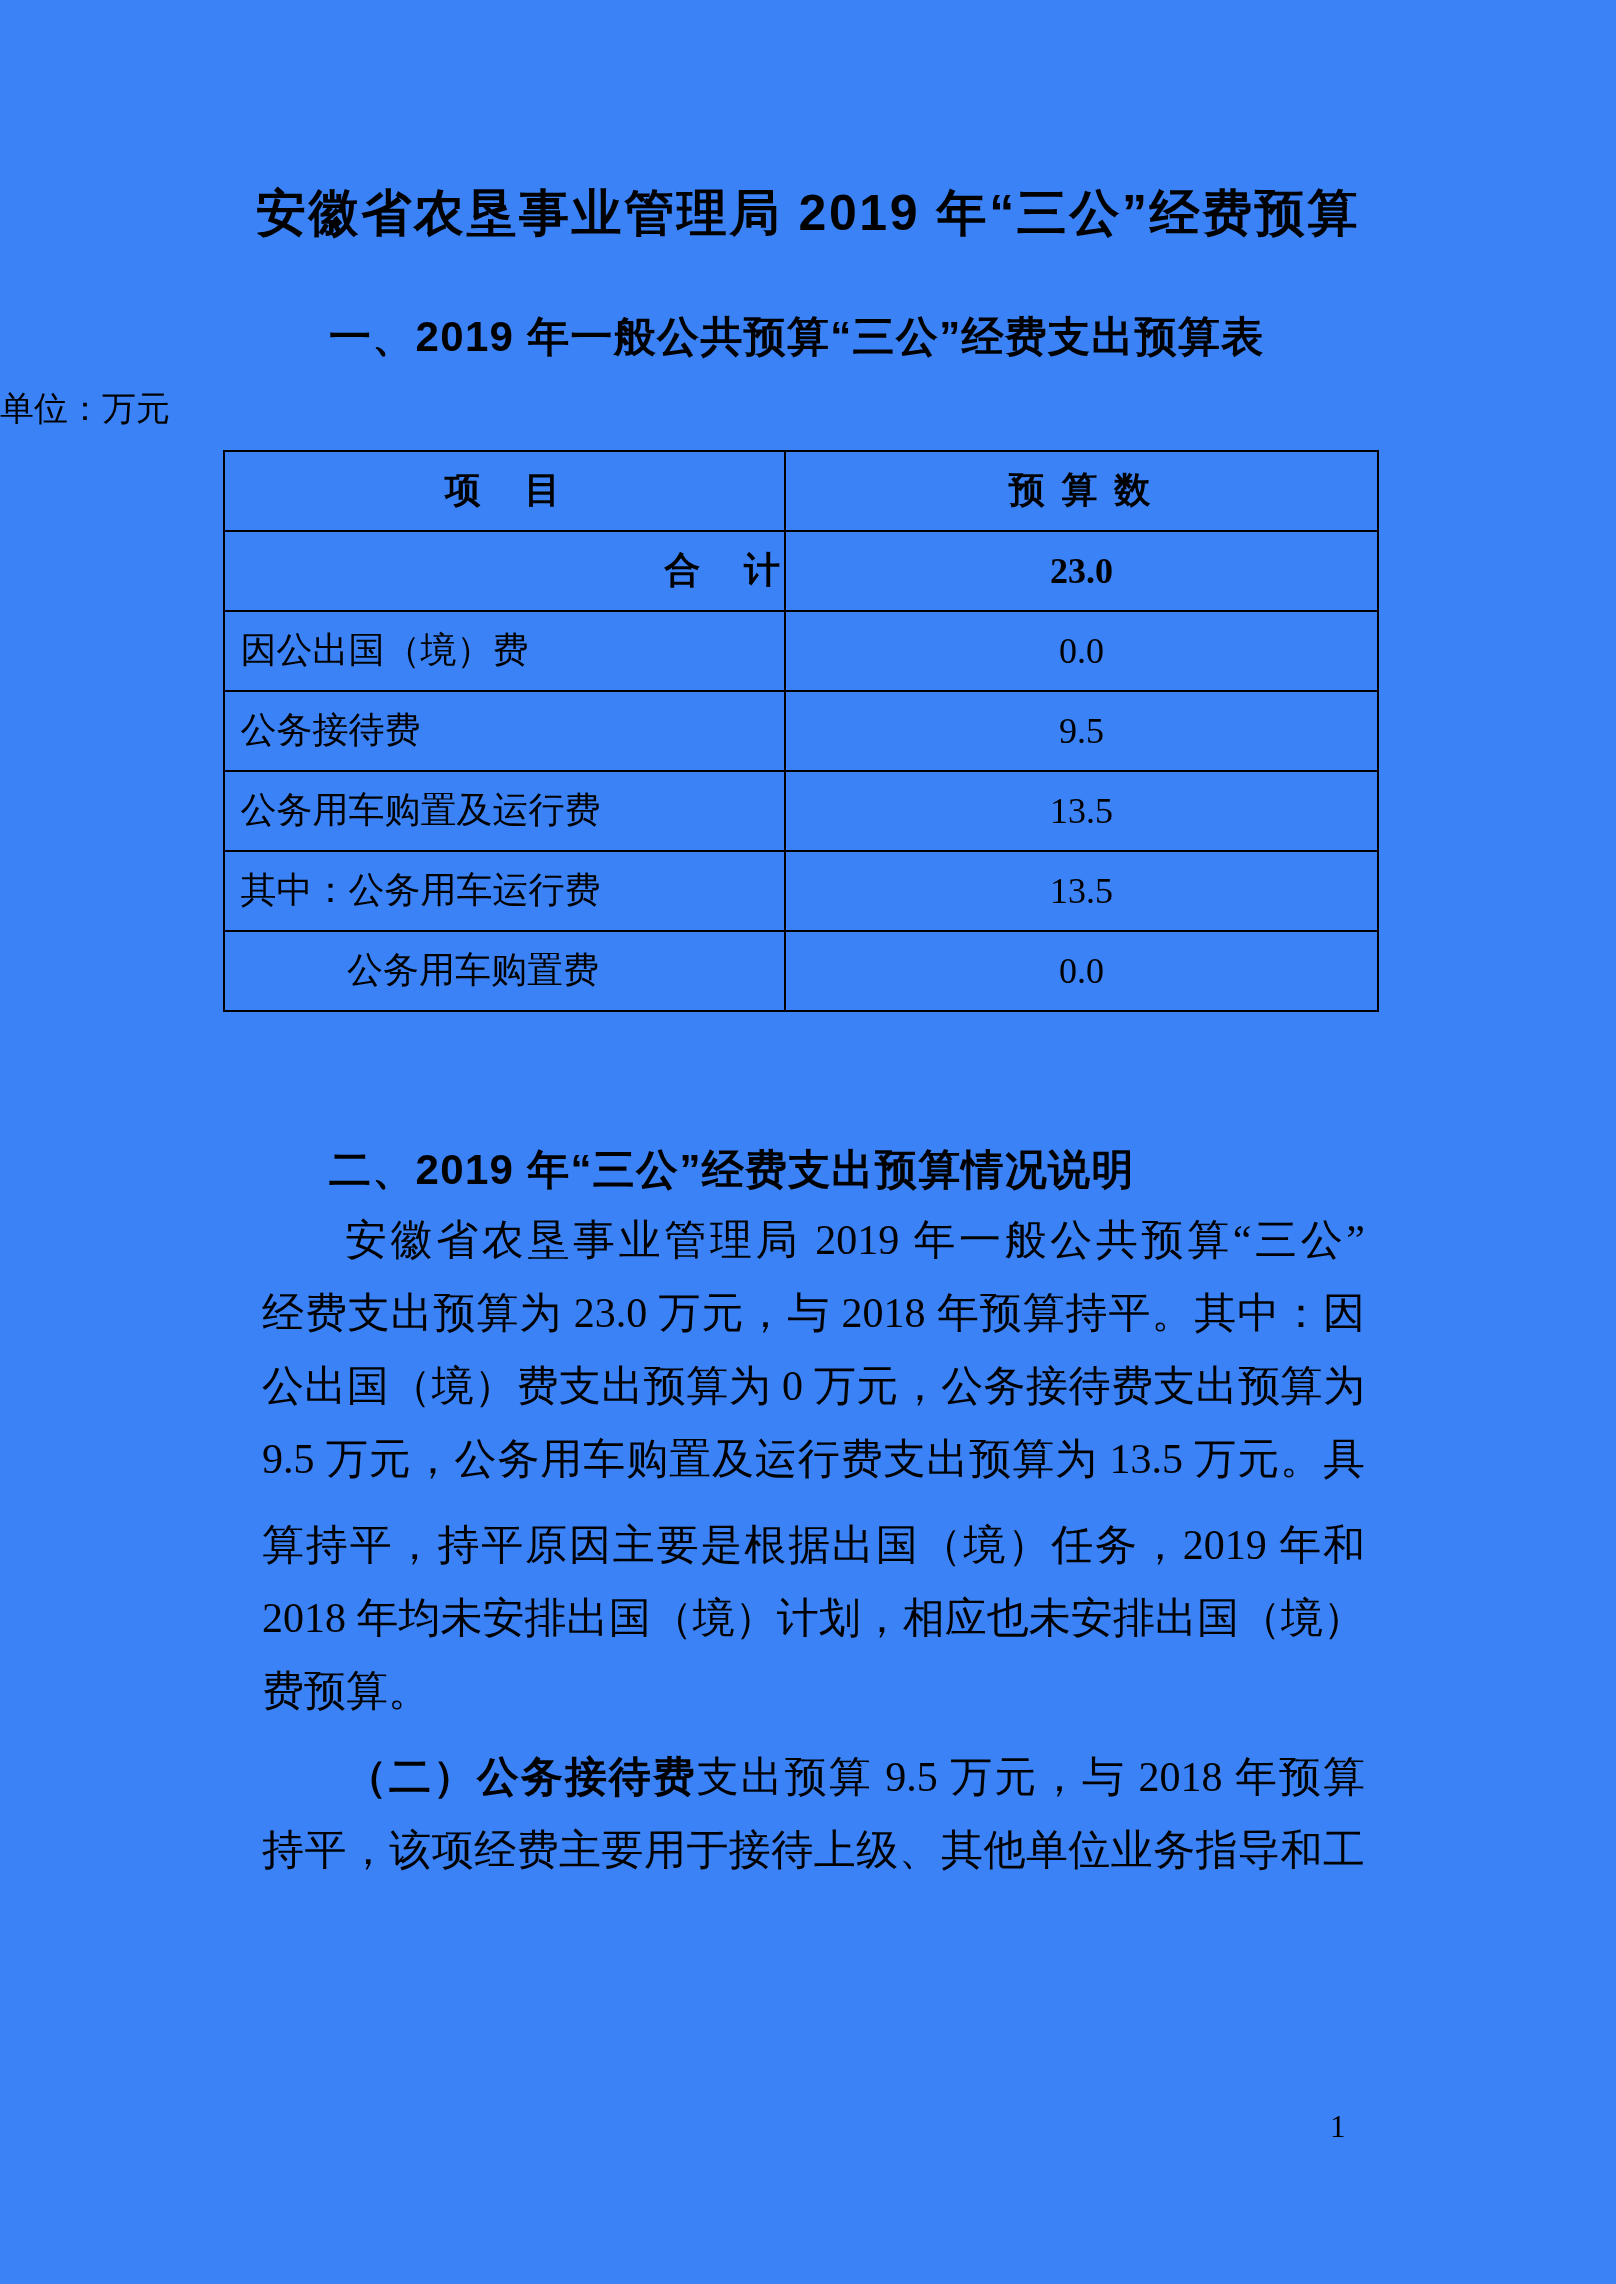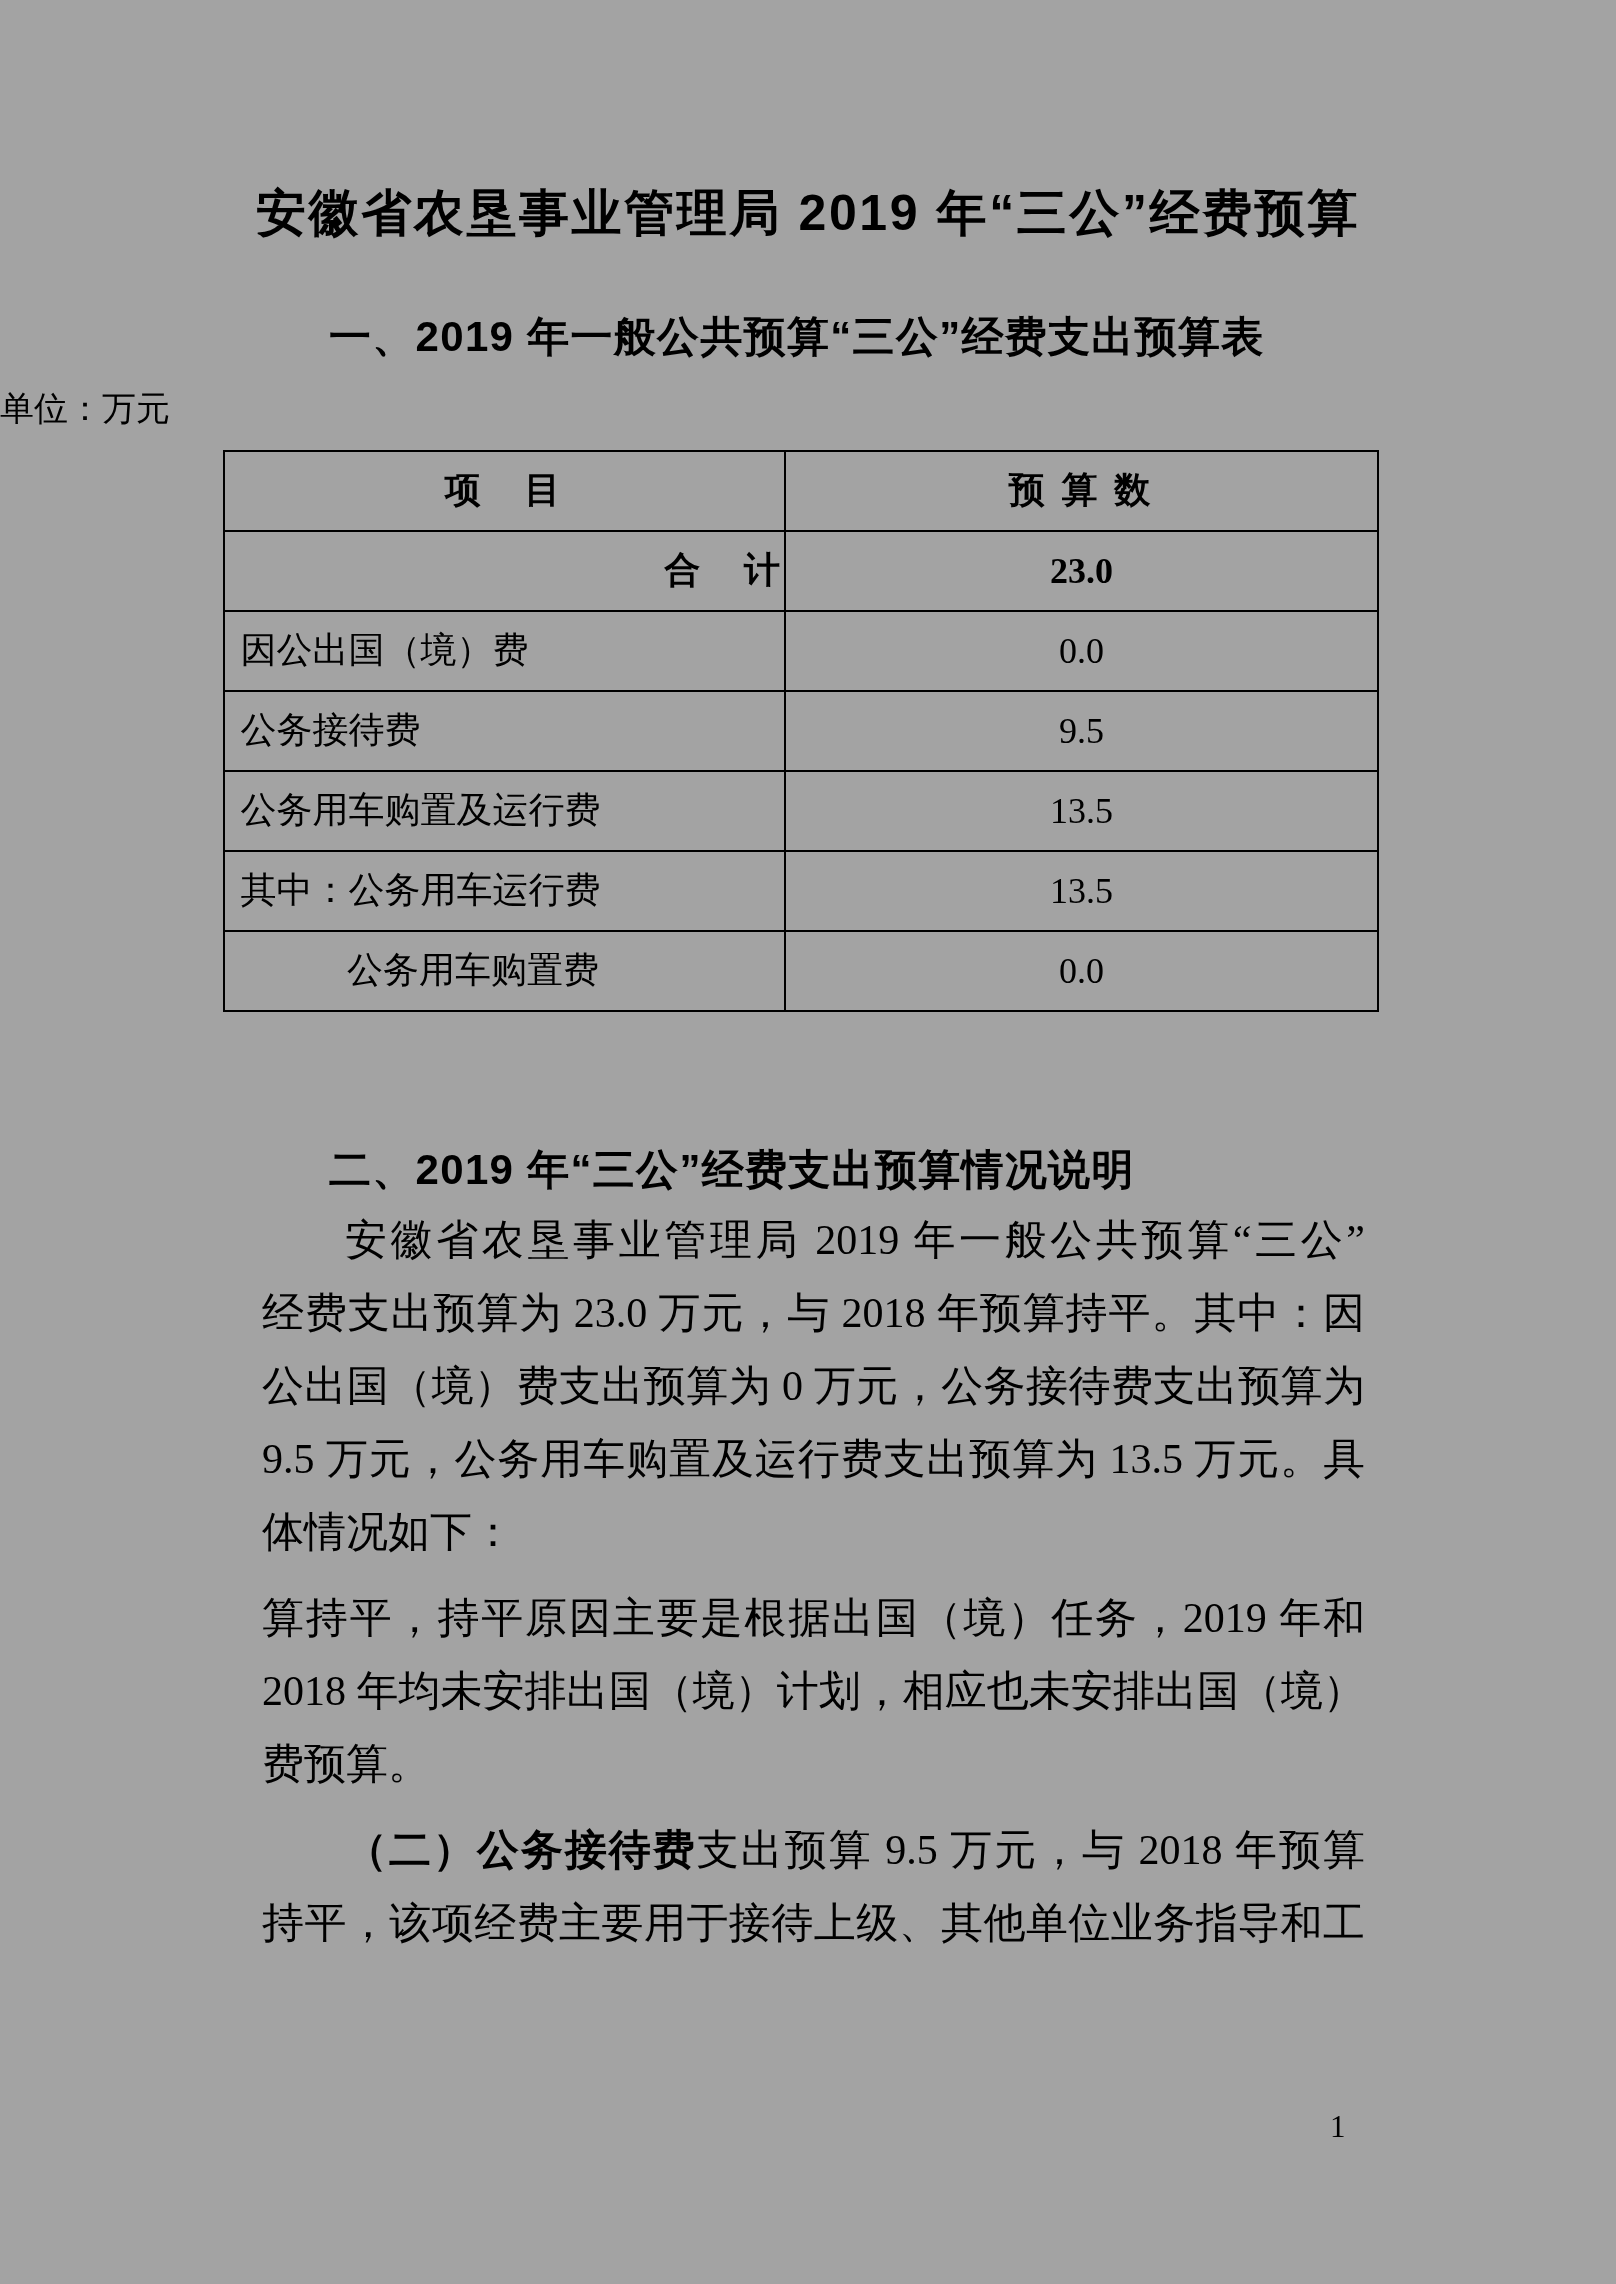--- a/index.html
+++ b/index.html
@@ -1,20 +1,20 @@
 <!DOCTYPE html>
 <html style="font-size:10.4px"><head>
 <meta charset="utf-8">
 <style>
   html,body{margin:0;padding:0;background:#ffffff;}
   .page{
     position:relative;
     width:1616px;
     height:2284px;
-    background:#a3a3a3;
+    background:#3b82f6;
     color:#000;
     overflow:hidden;
     font-family:"Liberation Serif","DejaVu Serif",serif;
   }
   .doc-title{
     margin:0;
     padding-top:188px;
     text-align:center;
     font-family:"Liberation Sans","DejaVu Sans",sans-serif;
     font-weight:bold;
@@ -134,21 +134,20 @@
 
   <h2 class="sec-heading s2">二、2019 年“三公”经费支出预算情况说明</h2>
 
   <div class="body-text">
 
     <div class="para">
       <div class="line indent justify">安徽省农垦事业管理局 2019 年一般公共预算“三公”</div>
       <div class="line justify">经费支出预算为 23.0 万元，与 2018 年预算持平。其中：因</div>
       <div class="line justify">公出国（境）费支出预算为 0 万元，公务接待费支出预算为</div>
       <div class="line justify">9.5 万元，公务用车购置及运行费支出预算为 13.5 万元。具</div>
-      <div class="line">体情况如下：</div>
     </div>
 
     <div class="para">
       <div class="line justify">算持平，持平原因主要是根据出国（境）任务，2019 年和</div>
       <div class="line justify">2018 年均未安排出国（境）计划，相应也未安排出国（境）</div>
       <div class="line">费预算。</div>
     </div>
 
     <div class="para">
       <div class="line indent justify"><span class="bold">（二）公务接待费</span><span>支出预算 9.5 万元，与 2018 年预算</span></div>

